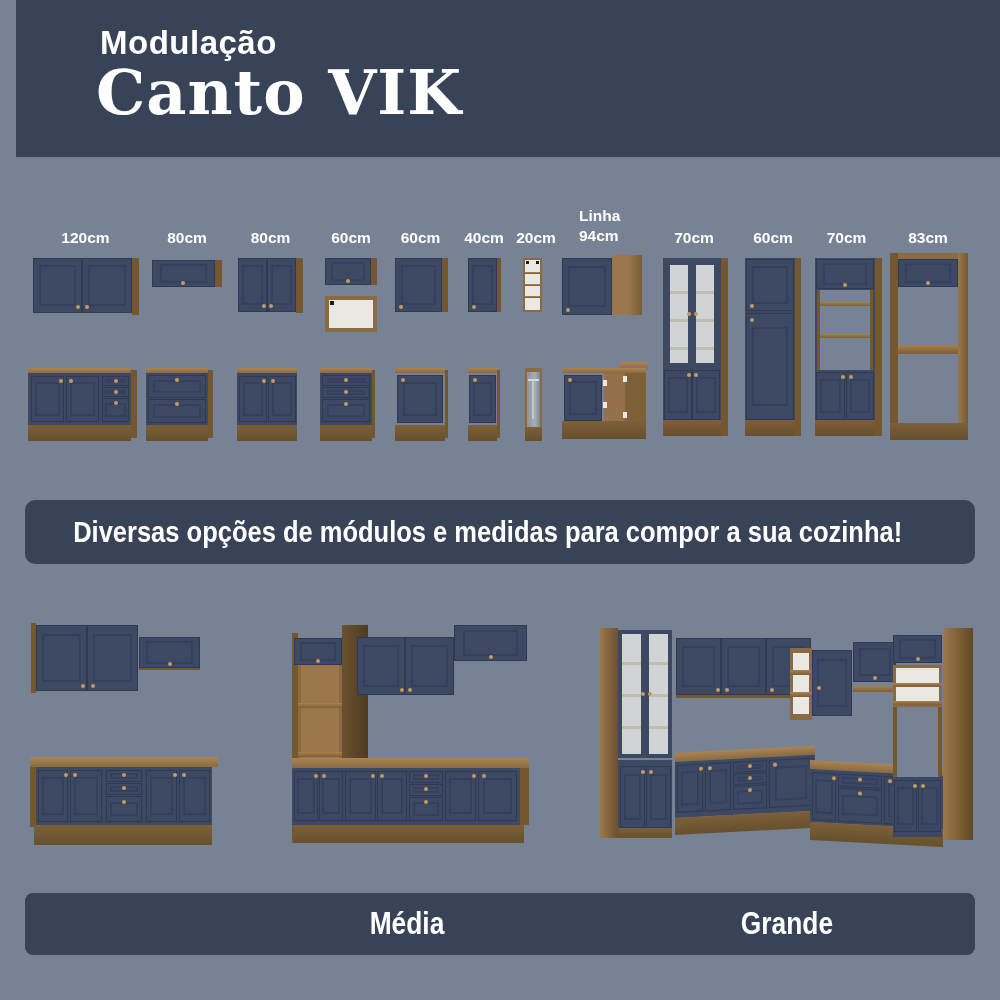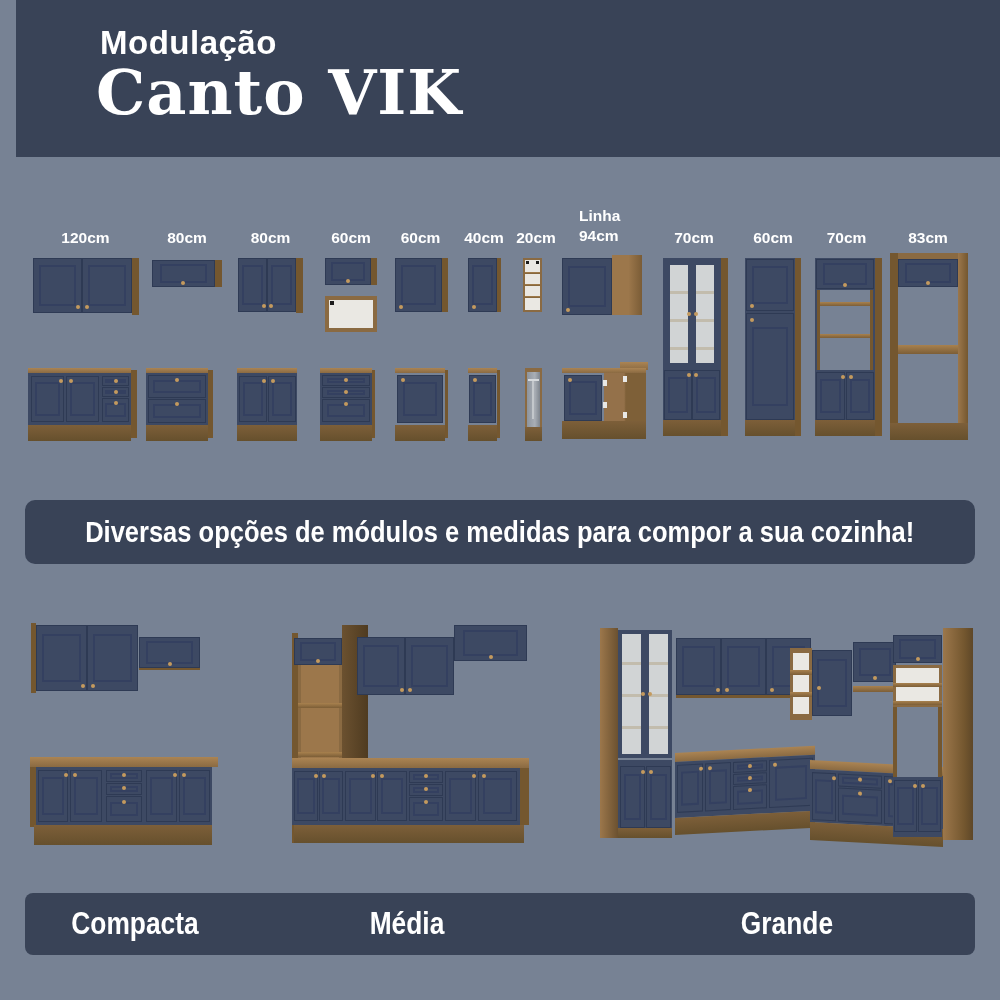--- a/index.html
+++ b/index.html
@@ -249,21 +249,21 @@
   <div class="a" style="left:890px;top:253px;width:78px;height:187px;">
     <div class="a wood" style="left:0;top:0;width:78px;height:6px;"></div>
     <div class="a woodd" style="left:0;top:0;width:8px;height:177px;"></div>
     <div class="a" style="left:68px;top:0;width:10px;height:187px;background:linear-gradient(90deg,#9c774b,#74572f);"></div>
     <div class="door" style="left:8px;top:6px;width:60px;height:28px;"></div>
     <div class="knob" style="left:36px;top:28px;"></div>
     <div class="wshelf" style="left:8px;top:92px;width:60px;height:9px;"></div>
     <div class="plinth" style="left:0;top:170px;width:78px;height:17px;"></div>
   </div>
 
-  <div class="bar flexc" style="left:25px;top:500px;width:950px;height:64px;border-radius:10px;">
+  <div class="bar flexc" style="left:25px;top:500px;width:950px;height:64px;border-radius:10px;justify-content:flex-end;">
     <span class="cond" style="font-size:30px;">Diversas opções de módulos e medidas para compor a sua cozinha!</span>
   </div>
 
   <div class="a" style="left:0;top:0;">
     <div class="a" style="left:31px;top:623px;width:108px;height:70px;">
       <div class="a woodd" style="left:0;top:0;width:5px;height:70px;"></div>
       <div class="door" style="left:5px;top:2px;width:51px;height:66px;"></div>
       <div class="door" style="left:56px;top:2px;width:51px;height:66px;"></div>
       <div class="knob" style="left:50px;top:61px;"></div>
       <div class="knob" style="left:60px;top:61px;"></div>
@@ -442,23 +442,20 @@
       <div class="door" style="left:2px;top:145px;width:23px;height:52px;"></div>
       <div class="door" style="left:26px;top:145px;width:23px;height:52px;"></div>
       <div class="knob" style="left:21px;top:149px;"></div>
       <div class="knob" style="left:29px;top:149px;"></div>
     </div>
 
     <div class="a" style="left:343px;top:8px;width:30px;height:212px;background:linear-gradient(90deg,#9c774b,#74572f 70%,#5e4728);"></div>
   </div>
 
   <div class="bar" style="left:25px;top:893px;width:950px;height:62px;border-radius:8px;">
-    <span class="a flexc" style="left:110px;top:0;height:62px;transform:translateX(-50%);">
-      <span class="cond" style="font-size:31px;">Compacta</span>
-    </span>
     <span class="a flexc" style="left:762px;top:0;height:62px;transform:translateX(-50%);">
       <span class="cond" style="font-size:31px;">Grande</span>
     </span>
     <span class="a flexc" style="left:382px;top:0;height:62px;transform:translateX(-50%);">
       <span class="cond" style="font-size:31px;">Média</span>
     </span>
   </div>
 
 </div>
 

